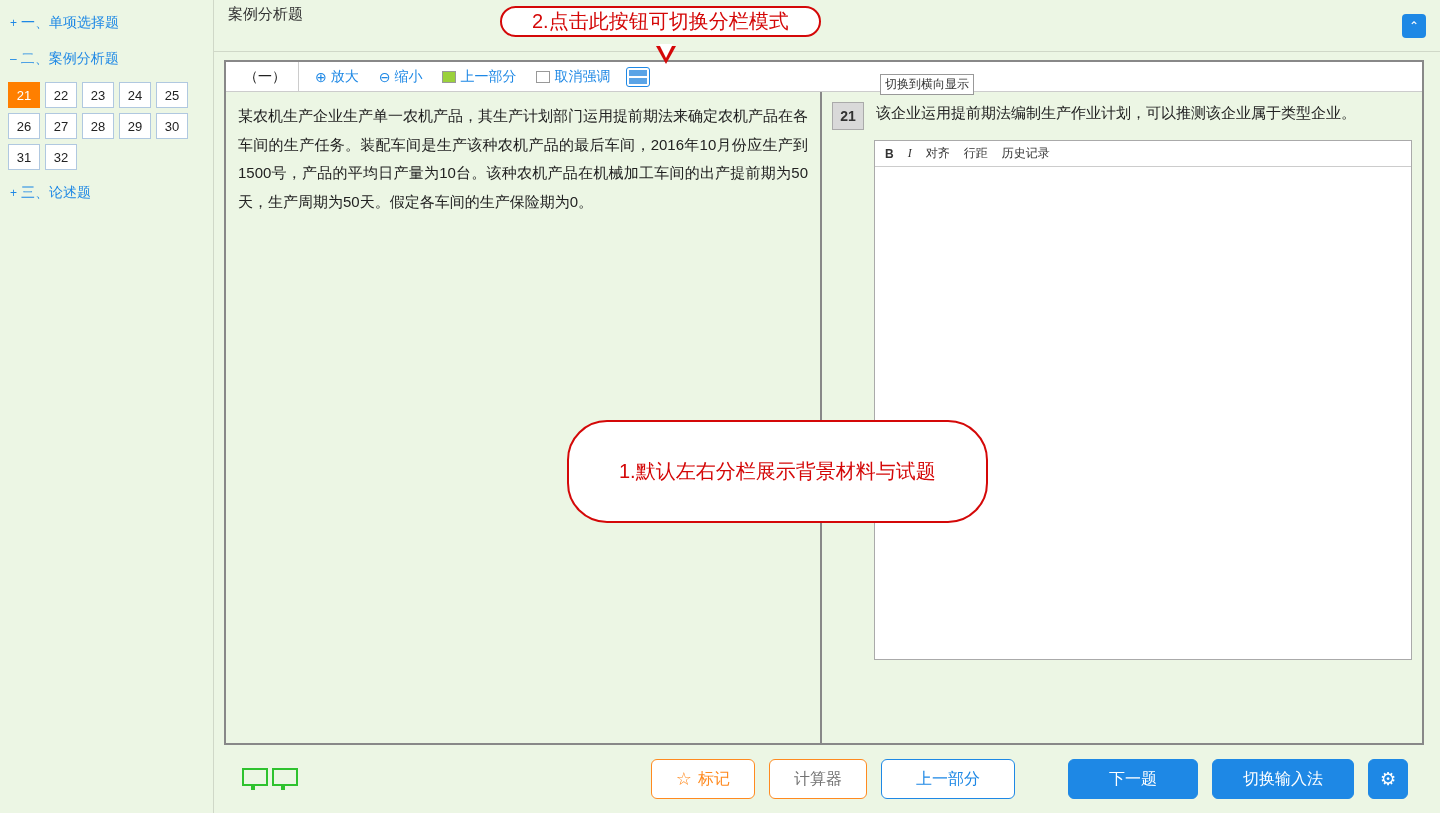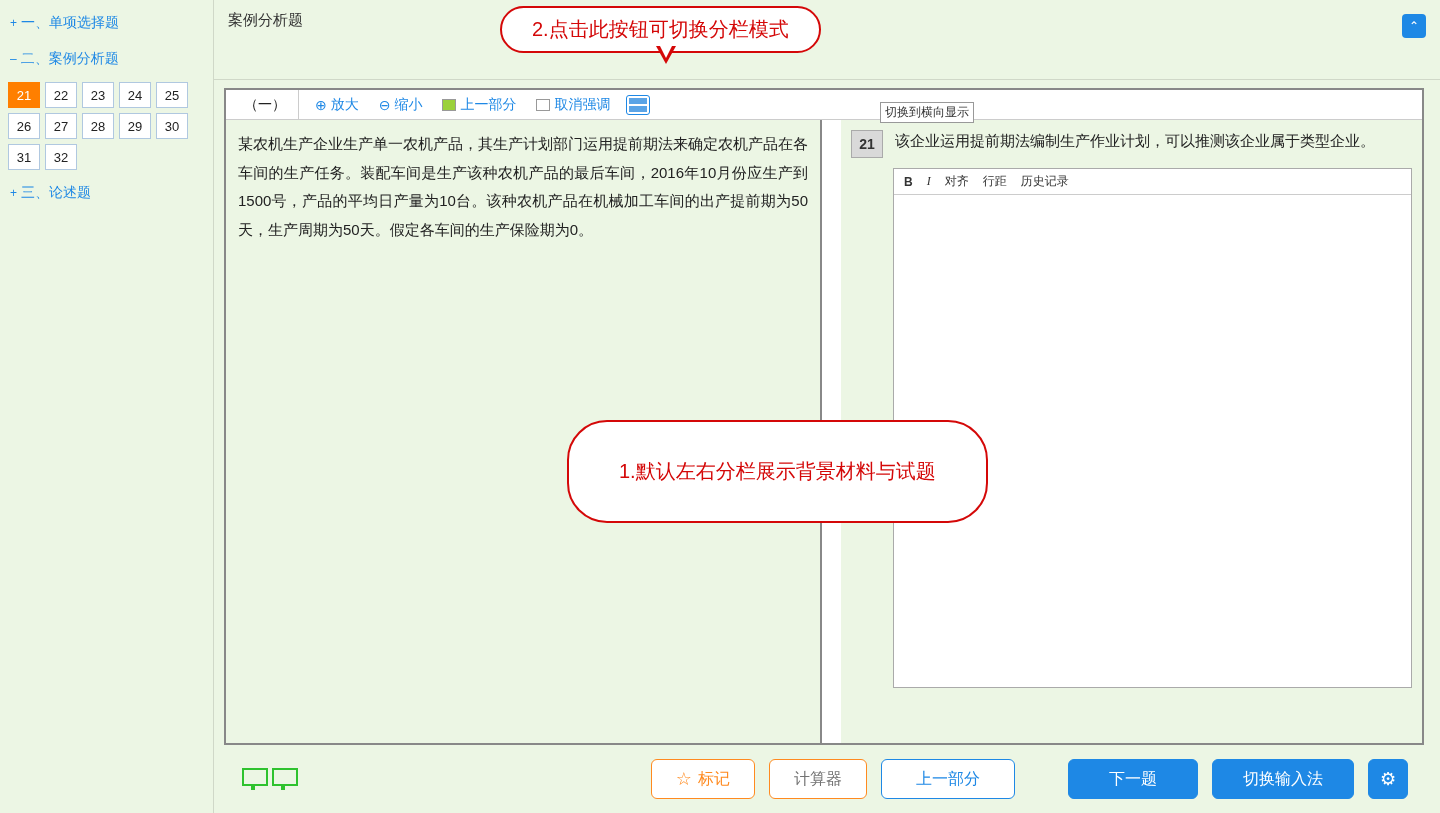--- a/index.html
+++ b/index.html
@@ -61,22 +61,22 @@
       color: #fff;
     }
 
     .main {
       flex: 1;
       display: flex;
       flex-direction: column;
       position: relative;
     }
     .header-bar {
-      height: 80px;
-      padding: 11px 14px;
+      height: 52px;
+      padding: 5px 14px;
       border-bottom: 1px solid #d0d8c8;
       display: flex;
       align-items: flex-start;
       position: relative;
     }
     .section-title {
       font-size: 15px;
       color: #333;
     }
 
@@ -171,21 +171,20 @@
       padding: 1px 4px;
       font-size: 12px;
       color: #333;
       white-space: nowrap;
     }
 
     .panels {
       flex: 1;
       display: flex;
       overflow: hidden;
-      gap: 19px;
     }
     .left-panel {
       width: 596px;
       border-right: 2px solid #888;
       padding: 10px 12px;
       background: #ecf6e4;
       font-size: 15px;
       line-height: 1.9;
       color: #222;
       text-align: justify;
@@ -292,21 +291,21 @@
       background: #1e88e5; border: 1px solid #1e88e5;
       display: flex; align-items: center; justify-content: center;
       color: #fff; font-size: 18px; cursor: pointer;
     }
 
     
     .callout {
       position: absolute;
       border: 2px solid #d40808;
       border-radius: 28px;
-      padding: 8px 30px;
+      padding: 0 30px;
       color: #d40808;
       font-size: 20px;
       background: #fff;
       white-space: nowrap;
     }
     .callout-1 {
       left: 567px;
       top: 420px;
       border-radius: 40px;
       padding: 36px 50px;

